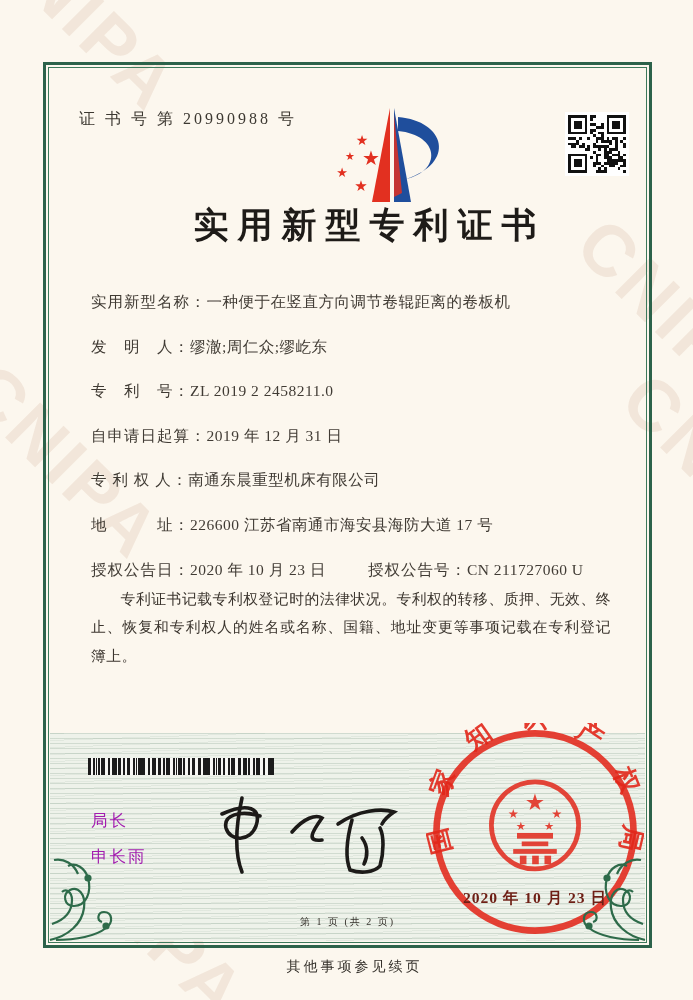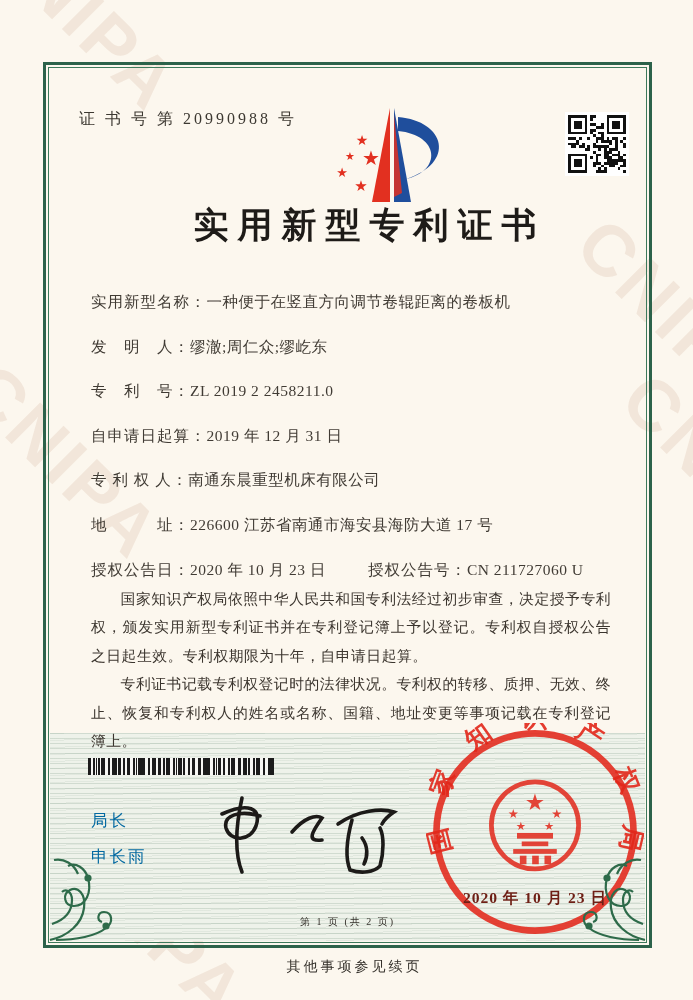--- a/index.html
+++ b/index.html
@@ -52,21 +52,21 @@
     text-align:justify; letter-spacing:0.5px; color:#3b352e;
   }
   .barcode {
     position:absolute; left:42px; top:693px; width:186px; height:17px;
     background:
       repeating-linear-gradient(90deg,#1c1c1c 0 2px, rgba(0,0,0,0) 2px 5px),
       repeating-linear-gradient(90deg,#1c1c1c 0 1px, rgba(0,0,0,0) 1px 8px),
       repeating-linear-gradient(90deg,#1c1c1c 0 3px, rgba(0,0,0,0) 3px 13px);
     background-color:#f7f7f4;
   }
-  .director-block { position:absolute; left:45px; top:745px; font-size:16.5px; letter-spacing:2px; color:#0369a1; }
+  .director-block { position:absolute; left:45px; top:745px; font-size:16.5px; letter-spacing:2px; color:#a21caf; }
   .director-block .line { margin-bottom:14px; }
   .signature { position:absolute; left:150px; top:715px; width:210px; height:105px; }
   .seal { position:absolute; left:380px; top:658px; width:218px; height:218px; }
   .page-info {
     position:absolute; left:0; right:0; bottom:16px; text-align:center;
     font-size:10px; letter-spacing:2px; color:#35312b;
   }
   .continuation {
     position:absolute; left:16px; right:0; top:958px; text-align:center;
     font-size:14px; letter-spacing:3px; color:#35312b; z-index:2;
@@ -266,21 +266,20 @@
       <span class="field-label">授权公告日：</span>
       <span class="field-value">2020 年 10 月 23 日</span>
       <span class="pair2">
         <span class="field-label">授权公告号：</span>
         <span class="field-value">CN 211727060 U</span>
       </span>
     </div>
   </div>
 
   <div class="paragraphs">
-    <div class="para">国家知识产权局依照中华人民共和国专利法经过初步审查，决定授予专利权，颁发实用新型专利证书并在专利登记簿上予以登记。专利权自授权公告之日起生效。专利权期限为十年，自申请日起算。</div>
     <div class="para">专利证书记载专利权登记时的法律状况。专利权的转移、质押、无效、终止、恢复和专利权人的姓名或名称、国籍、地址变更等事项记载在专利登记簿上。</div>
   </div>
 
   <div class="barcode"></div>
 
   <div class="director-block">
     <div class="line">局长</div>
     <div class="line">申长雨</div>
   </div>
 

